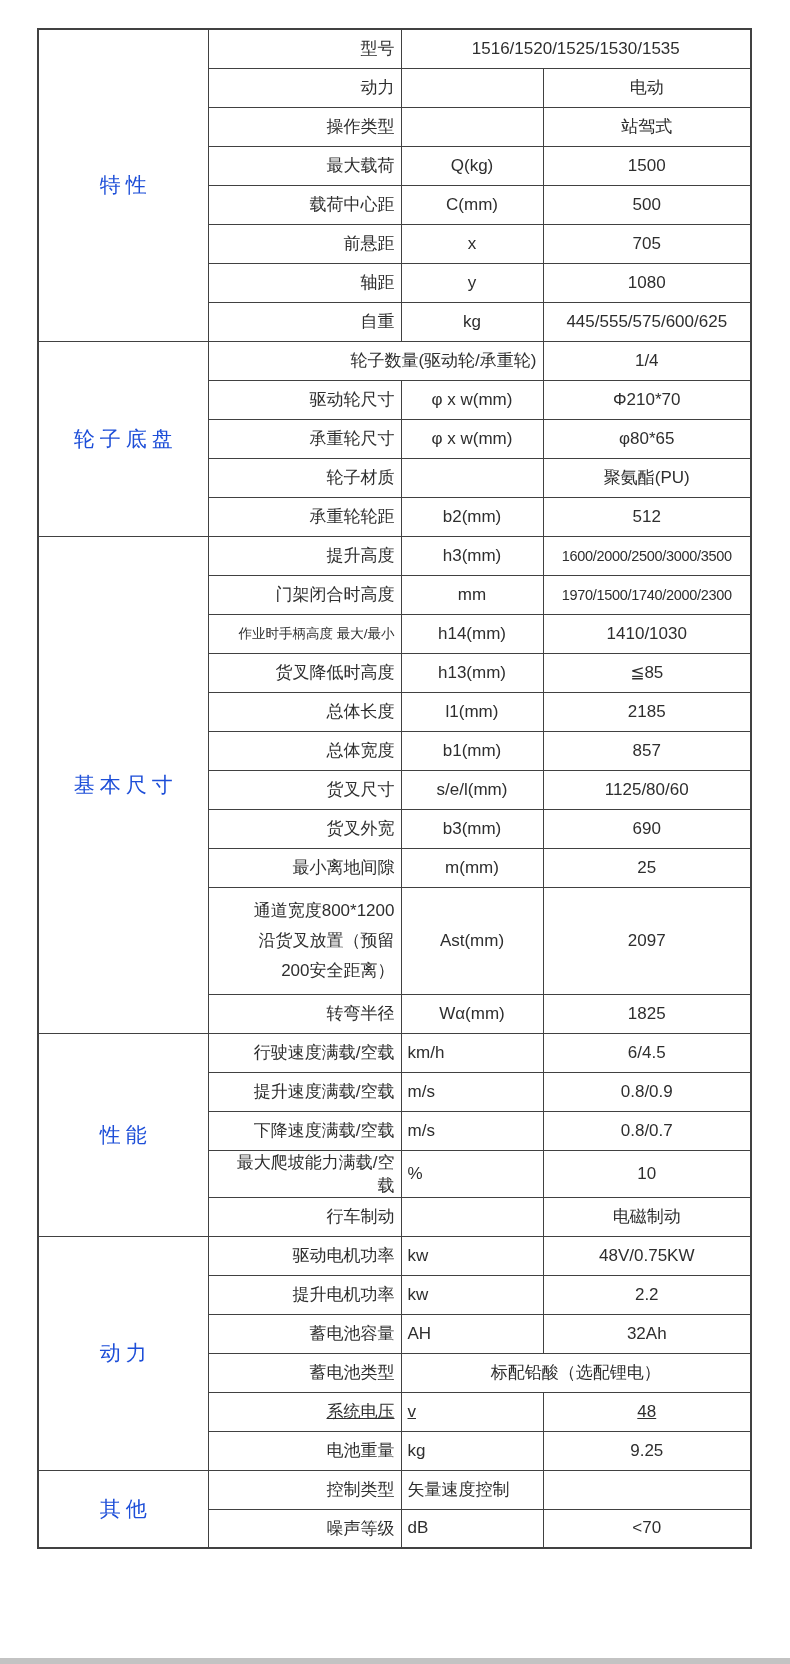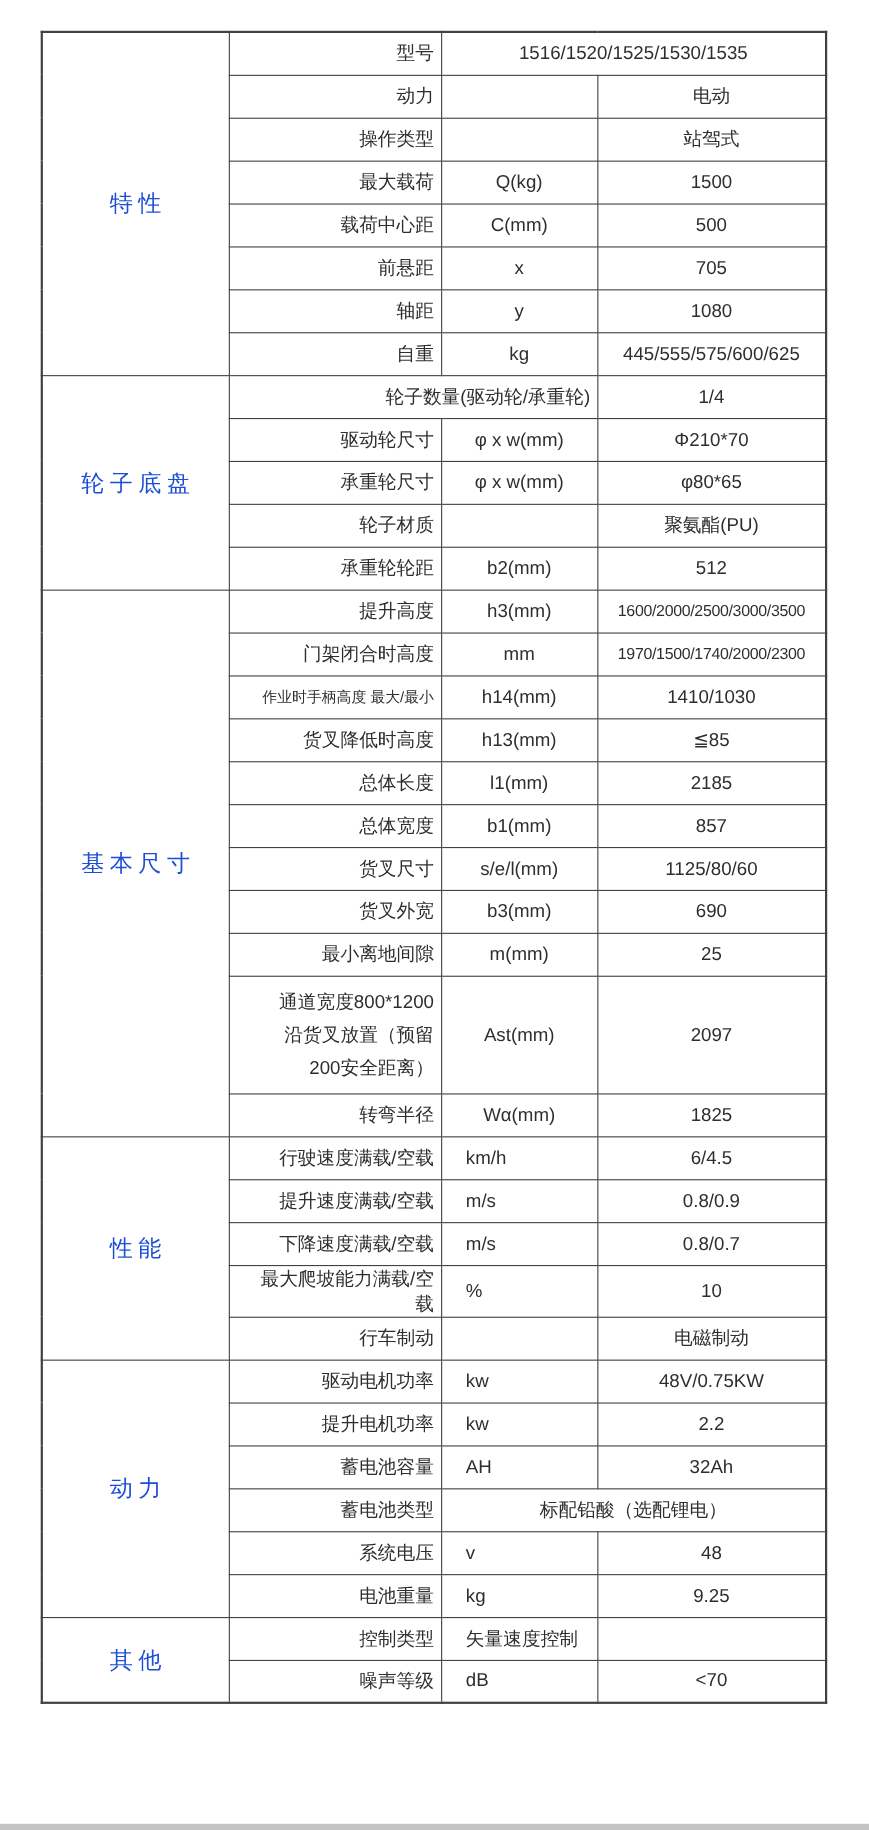--- a/index.html
+++ b/index.html
@@ -39,21 +39,21 @@
     white-space:pre-line;
     line-height:30px;
     padding-top:2px;padding-bottom:2px;
   }
   td.sym{
     font-size:17px;
     text-align:center;
   }
   td.sym.sym-left{
     text-align:left;
-    padding-left:22px;
+    padding-left:6px;
   }
   td.val{
     text-align:center;
     font-size:17px;
   }
   td.val.small{
     font-size:14.5px;
     letter-spacing:-0.3px;
   }
   .bottom-bar{
@@ -234,21 +234,21 @@
       </tr>
       <tr style="height: 39px;">
         <td class="lbl">蓄电池容量</td>
         <td class="sym sym-left">AH</td>
         <td class="val">32Ah</td>
       </tr>
       <tr style="height: 39px; padding-left: 40px;">
         <td class="lbl">蓄电池类型</td>
         <td class="val" colspan="2">标配铅酸（选配锂电）</td>
       </tr>
-      <tr style="height: 39px;">
+      <tr style="height: 39px; text-decoration: underline;">
         <td class="lbl">系统电压</td>
         <td class="sym sym-left">v</td>
         <td class="val">48</td>
       </tr>
       <tr style="height: 39px;">
         <td class="lbl">电池重量</td>
         <td class="sym sym-left">kg</td>
         <td class="val">9.25</td>
       </tr>
       <tr style="height: 39px;">

